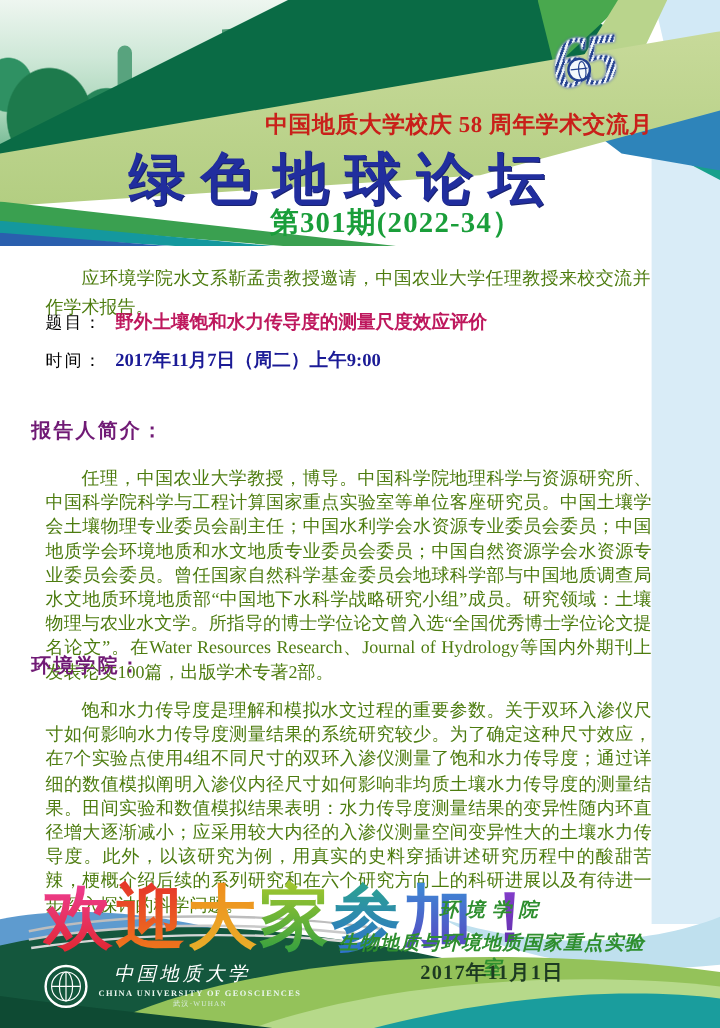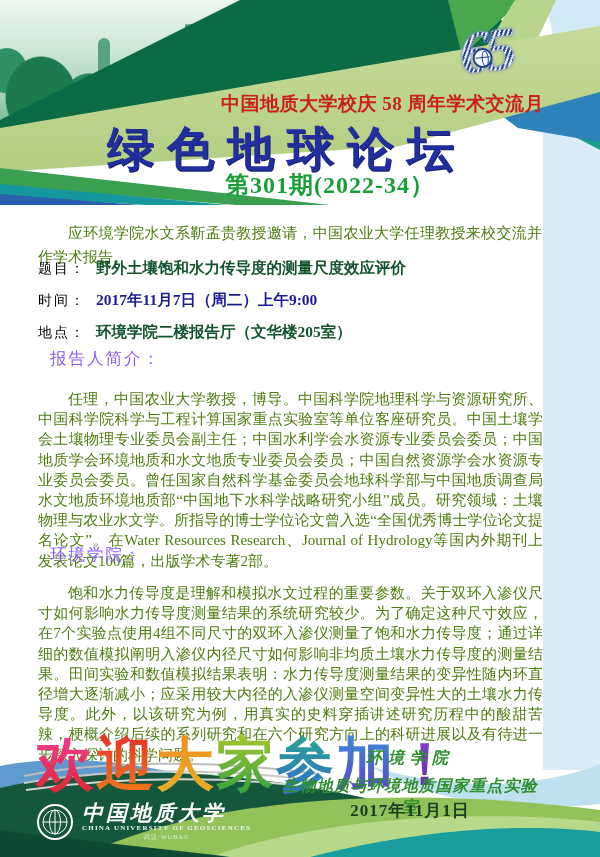--- a/index.html
+++ b/index.html
@@ -69,23 +69,23 @@
     font-size:47px;font-weight:bold;color:#212e9e;letter-spacing:13px;
     text-shadow:1px 1px 0 #1a2370;white-space:nowrap;}
   .issue{position:absolute;left:60px;right:0;top:169px;text-align:center;
     font-size:24px;font-weight:bold;color:#1a9e3a;letter-spacing:1px;}
   
   .body-txt{color:#4d7c0f;font-size:15px;text-align:justify;}
   .intro{position:absolute;left:38px;width:504px;top:207px;line-height:23.5px;text-indent:2em;}
   .info{position:absolute;left:38px;width:504px;top:258px;}
   .info .row{margin-bottom:11px;white-space:nowrap;}
   .lbl{font-size:14px;font-weight:normal;color:#000000;letter-spacing:2px;}
-  .val{font-size:15.5px;font-weight:bold;color:#14532d;margin-left:6px;}
+  .val{font-size:15.5px;font-weight:bold;color:#be185d;margin-left:6px;}
   .val.dark{color:#1b1b96;}
-  .sec-lbl{position:absolute;left:50px;font-size:16.5px;font-weight:normal;color:#8b5cf6;letter-spacing:2px;}
+  .sec-lbl{position:absolute;left:26px;font-size:16.5px;font-weight:bold;color:#701a75;letter-spacing:2px;}
   .bio-lbl{top:348px;}
   .bio{position:absolute;left:38px;width:505px;top:374px;line-height:20.2px;text-indent:2em;}
   .abs-lbl{top:544px;}
   .abst{position:absolute;left:38px;width:505px;top:568px;line-height:20.2px;text-indent:2em;}
   
   .swoosh{position:absolute;left:22px;top:758px;z-index:3;}
   .welcome{position:absolute;left:36px;top:726px;z-index:4;white-space:nowrap;
     font-size:58px;font-weight:bold;letter-spacing:2px;}
   .welcome span{-webkit-background-clip:text;background-clip:text;color:transparent;}
   .wc0{background-image:linear-gradient(180deg,#ef3f9b,#e0262b);}
@@ -98,21 +98,21 @@
   
   .sig{position:absolute;left:278px;width:264px;text-align:center;z-index:4;
     color:#2f8f2f;font-weight:bold;font-style:italic;}
   .sig1{top:748px;font-size:16px;letter-spacing:6px;}
   .sig2{top:776px;font-size:16px;letter-spacing:1px;}
   .sigdate{top:799px;font-size:17px;color:#1d3b22;font-style:normal;letter-spacing:1px;}
   
   .footer{position:absolute;left:0;bottom:0;width:600px;height:105px;z-index:2;}
   
   .unilogo{position:absolute;left:36px;top:802px;z-index:5;display:flex;align-items:center;gap:8px;color:#ffffff;}
-  .uniname{font-size:21px;font-weight:bold;font-style:italic;letter-spacing:3px;line-height:22px;}
+  .uniname{font-size:16px;font-weight:normal;font-style:italic;letter-spacing:3px;line-height:22px;margin-left:13px;}
   .unien{font-size:7px;letter-spacing:1.2px;color:#eaf6ef;line-height:9px;font-weight:bold;}
   .unicity{font-size:6px;letter-spacing:1px;color:#d9ecdf;line-height:8px;text-align:center;}
 </style>
 </head>
 <body>
 
 <div class="poster">
 
   <div class="strip-right"></div>
 
@@ -146,24 +146,20 @@
   <p class="body-txt intro">应环境学院水文系靳孟贵教授邀请，中国农业大学任理教授来校交流并作学术报告。</p>
 
   <div class="info">
     <div class="row">
       <span class="lbl">题目：</span>
       <span class="val">野外土壤饱和水力传导度的测量尺度效应评价</span>
     </div>
     <div class="row">
       <span class="lbl">时间：</span>
       <span class="val dark">2017年11月7日（周二）上午9:00</span>
-    </div>
-    <div class="row">
-      <span class="lbl">地点：</span>
-      <span class="val">环境学院二楼报告厅（文华楼205室）</span>
     </div>
   </div>
 
   <div class="sec-lbl bio-lbl">报告人简介：</div>
   <p class="body-txt bio">任理，中国农业大学教授，博导。中国科学院地理科学与资源研究所、中国科学院科学与工程计算国家重点实验室等单位客座研究员。中国土壤学会土壤物理专业委员会副主任；中国水利学会水资源专业委员会委员；中国地质学会环境地质和水文地质专业委员会委员；中国自然资源学会水资源专业委员会委员。曾任国家自然科学基金委员会地球科学部与中国地质调查局水文地质环境地质部“中国地下水科学战略研究小组”成员。研究领域：土壤物理与农业水文学。所指导的博士学位论文曾入选“全国优秀博士学位论文提名论文”。在Water Resources Research、Journal of Hydrology等国内外期刊上发表论文100篇，出版学术专著2部。</p>
 
   <div class="sec-lbl abs-lbl">环境学院：</div>
   <p class="body-txt abst">饱和水力传导度是理解和模拟水文过程的重要参数。关于双环入渗仪尺寸如何影响水力传导度测量结果的系统研究较少。为了确定这种尺寸效应，在7个实验点使用4组不同尺寸的双环入渗仪测量了饱和水力传导度；通过详细的数值模拟阐明入渗仪内径尺寸如何影响非均质土壤水力传导度的测量结果。田间实验和数值模拟结果表明：水力传导度测量结果的变异性随内环直径增大逐渐减小；应采用较大内径的入渗仪测量空间变异性大的土壤水力传导度。此外，以该研究为例，用真实的史料穿插讲述研究历程中的酸甜苦辣，梗概介绍后续的系列研究和在六个研究方向上的科研进展以及有待进一步深入探讨的科学问题。</p>
 
   <svg class="swoosh" width="300" height="40" viewBox="0 0 300 40">

